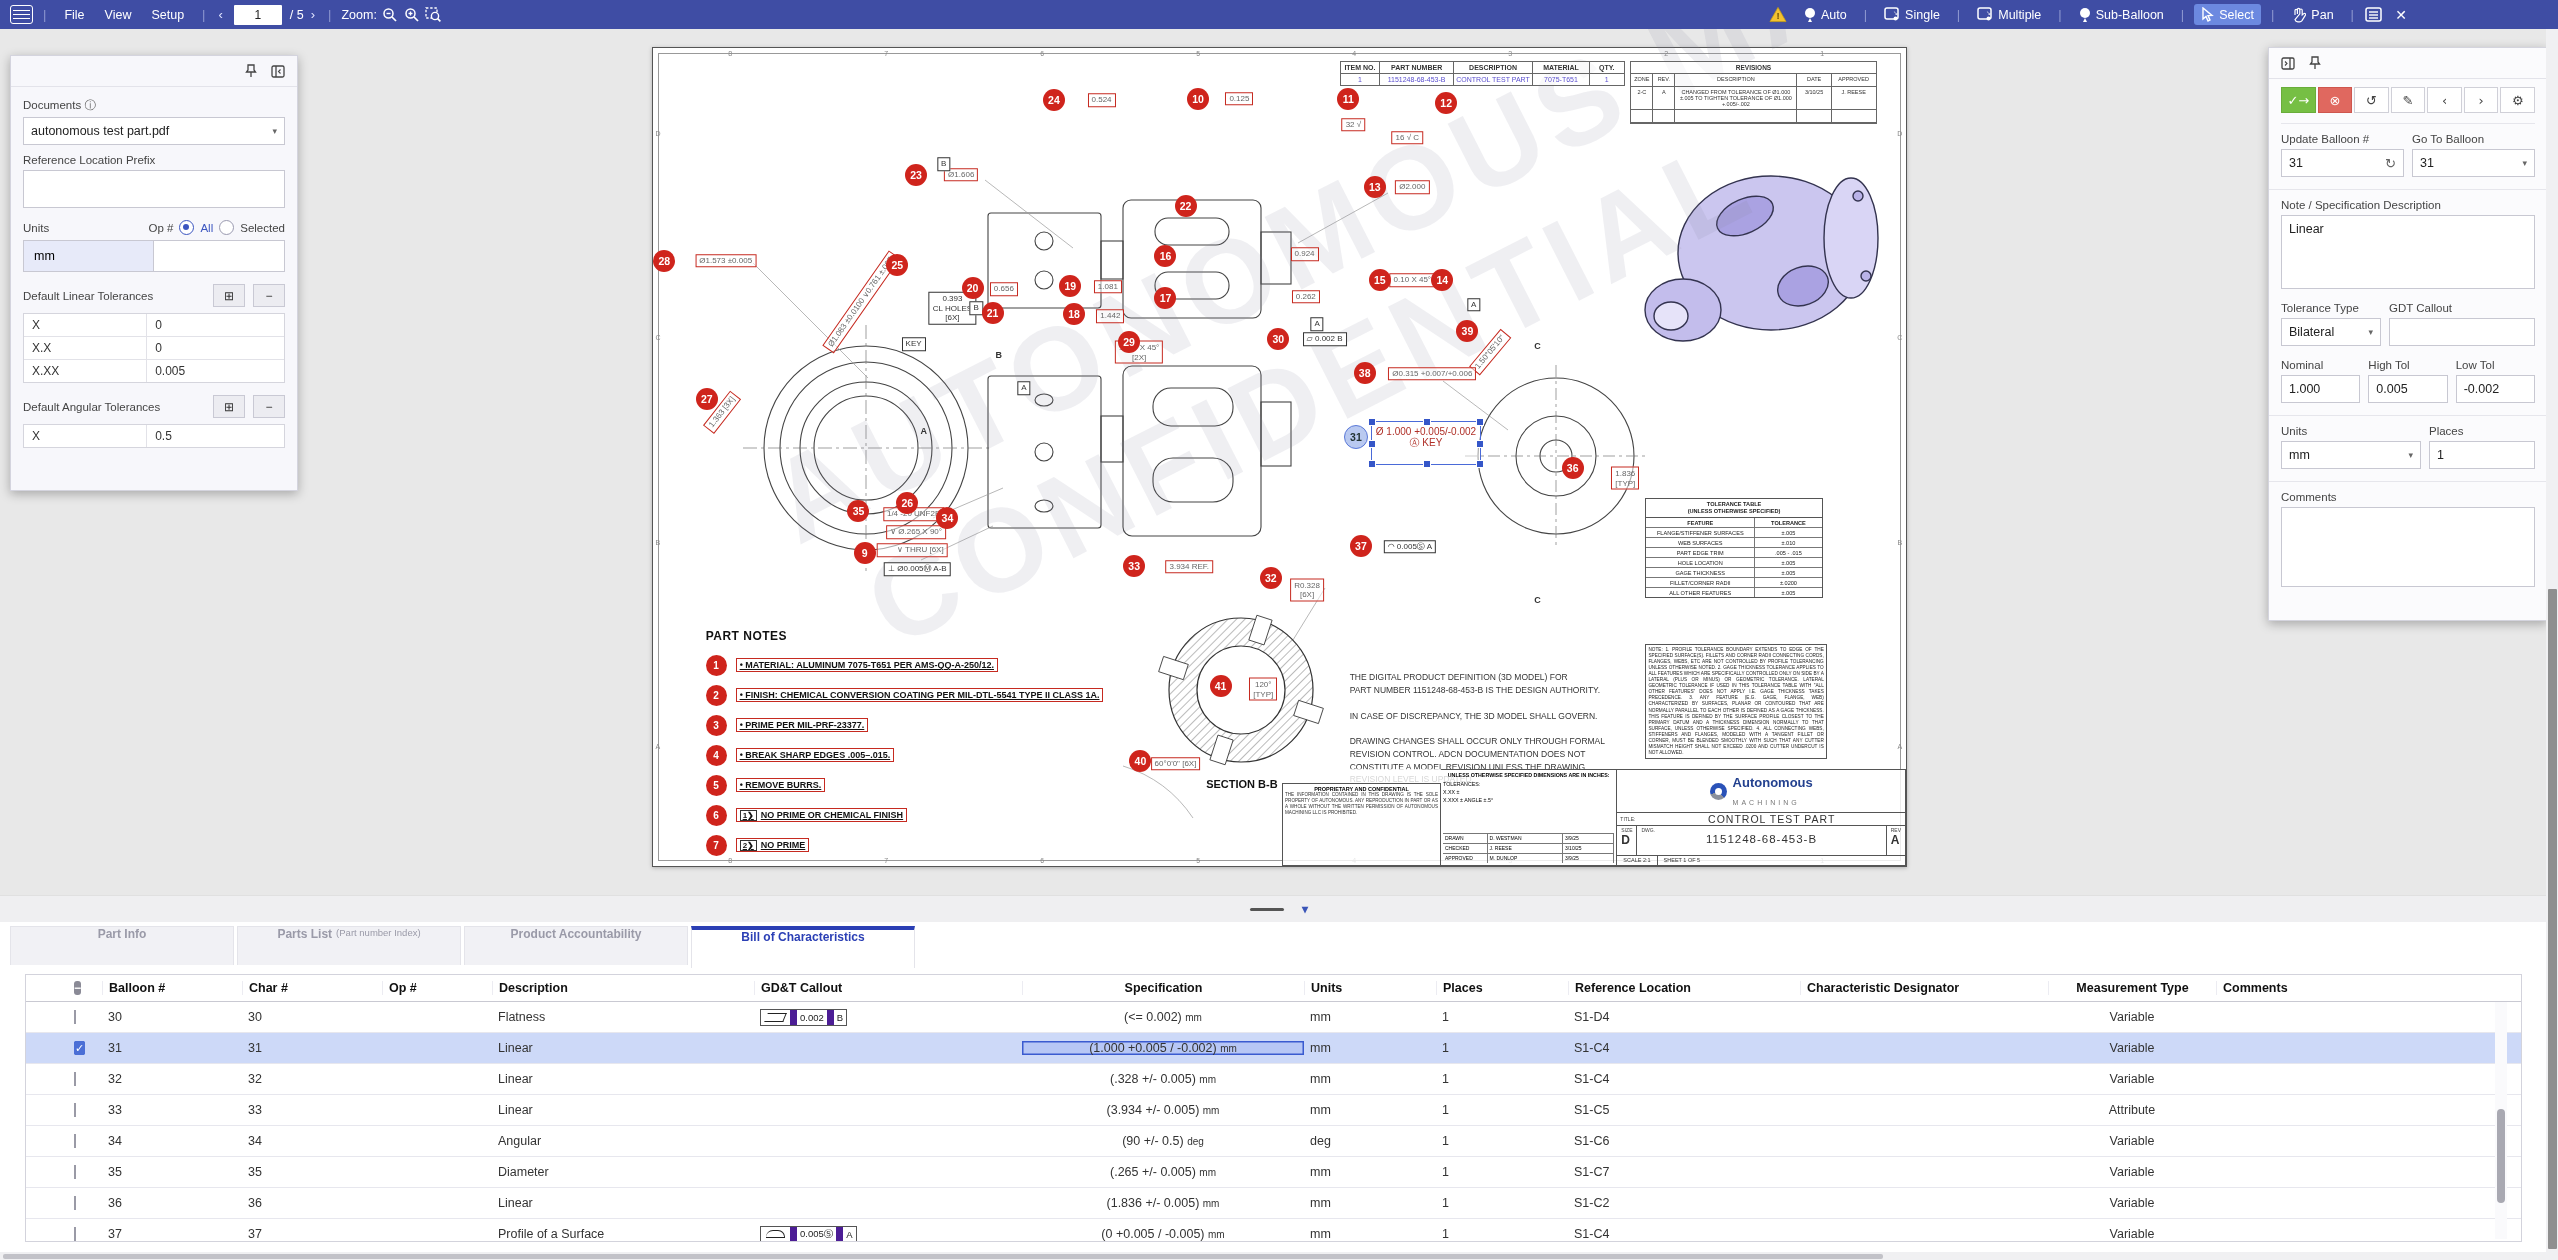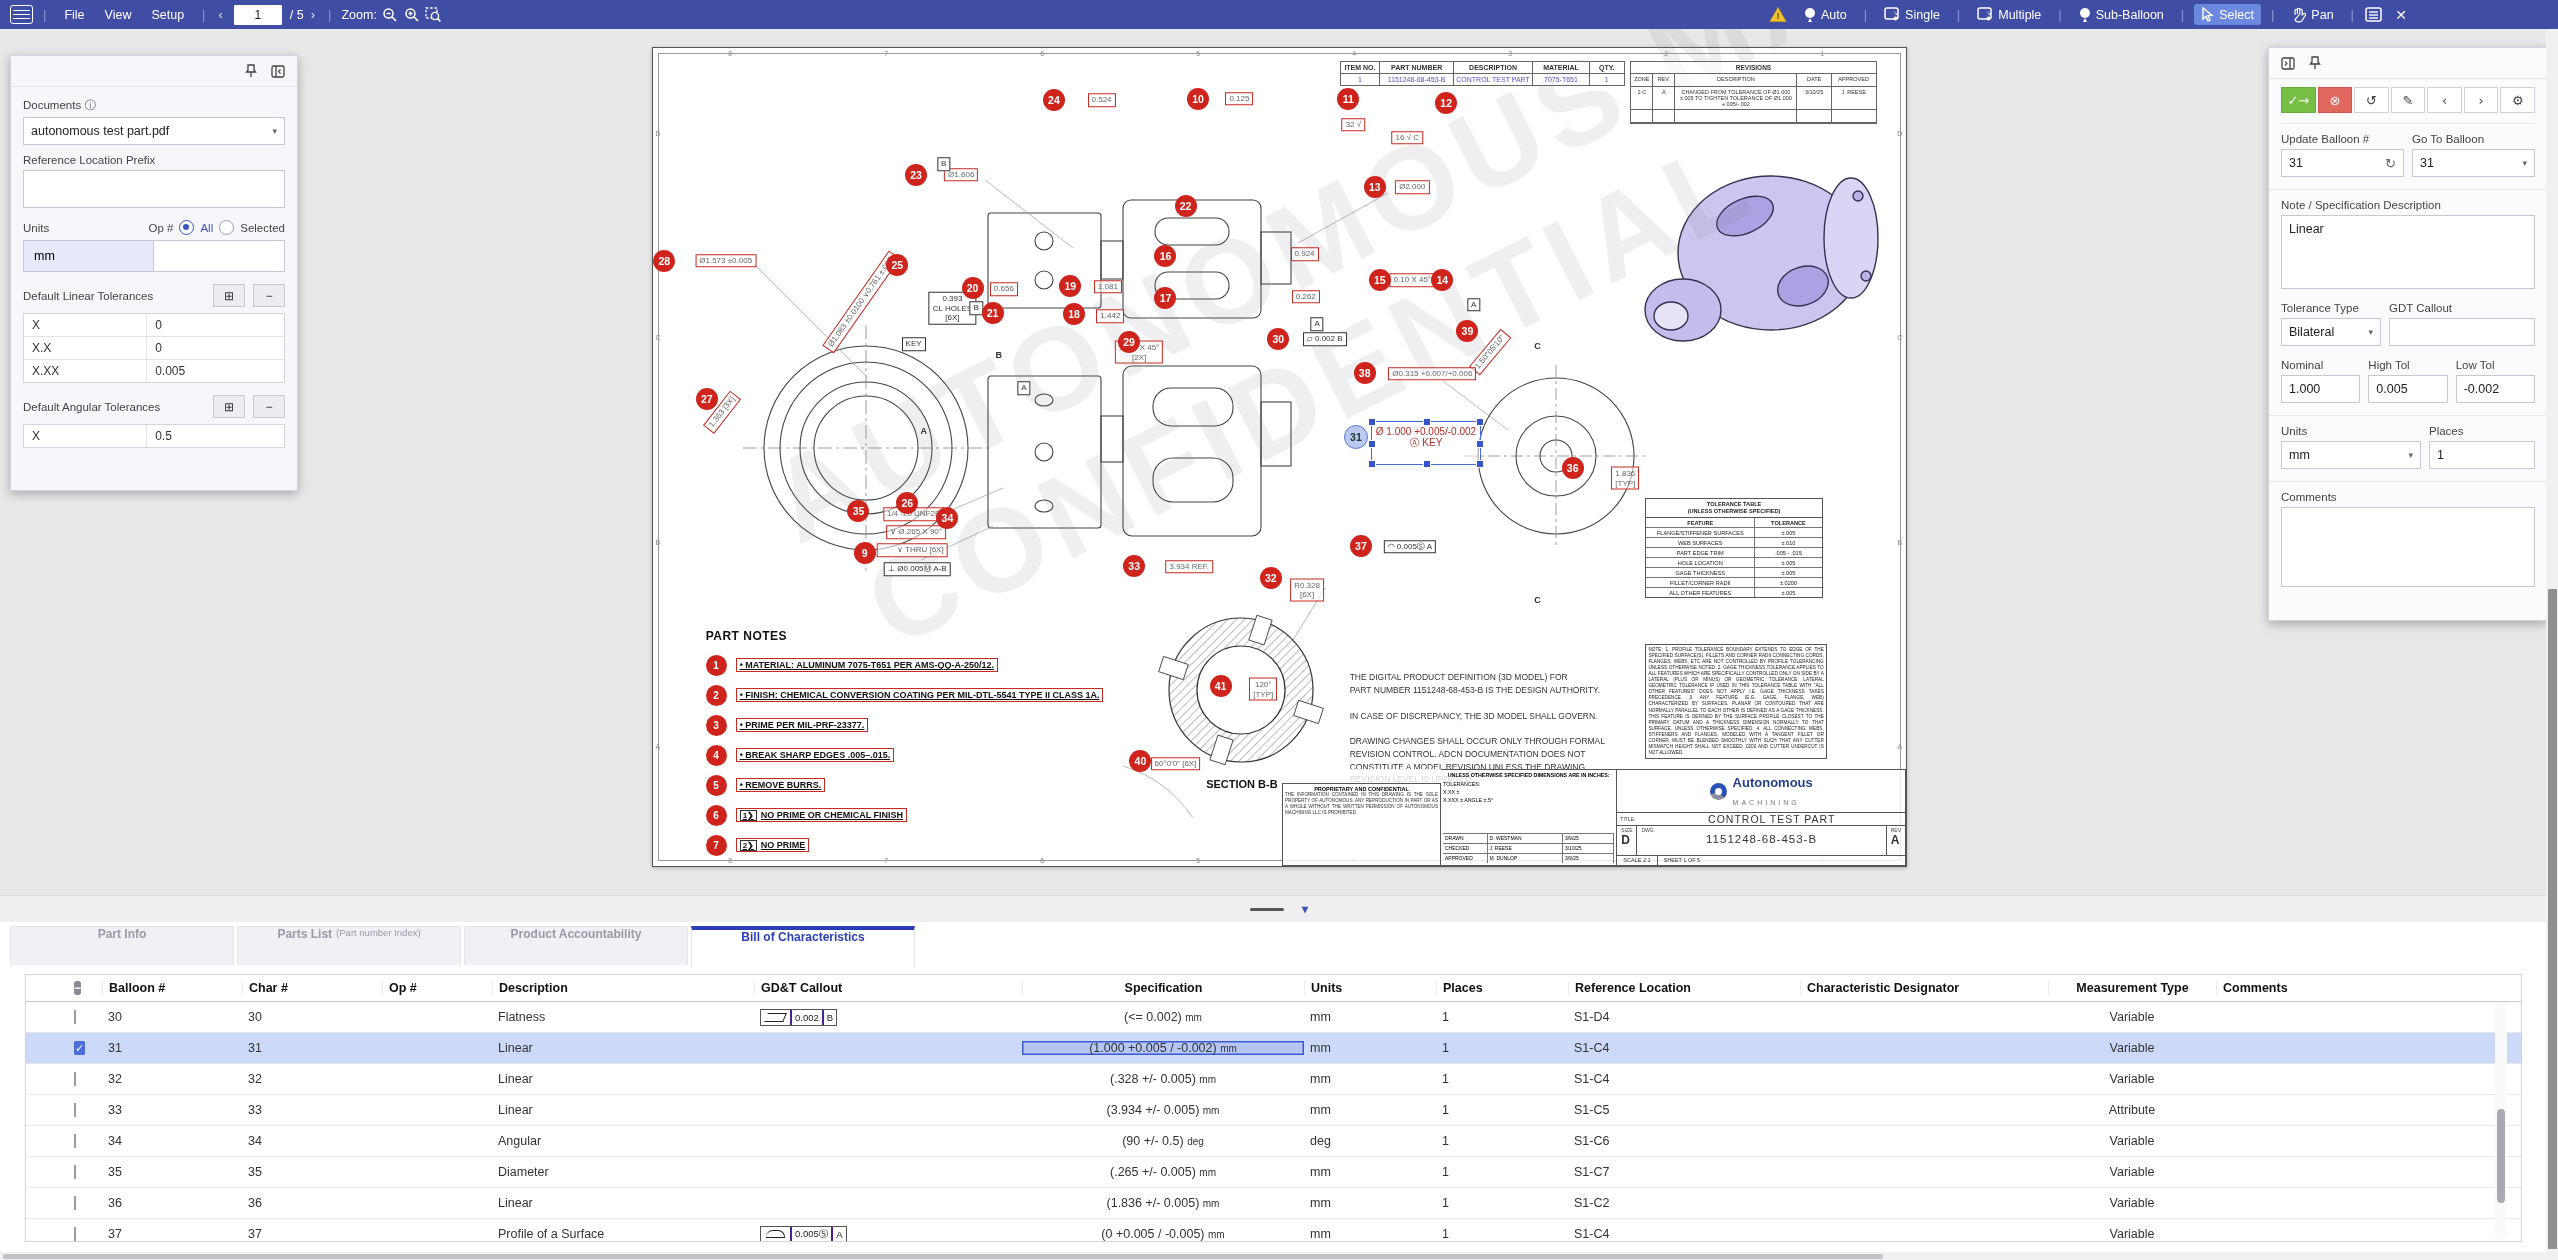--- a/index.html
+++ b/index.html
@@ -141,21 +141,21 @@
   .brow.selrow{background:#cdd9f8;}
   .brow .cell{padding:0 6px;white-space:nowrap;overflow:hidden;}
   .cell.center{text-align:center;}
   .unit-suffix{font-size:10px;}
   .drag-dots{width:14px;height:13px;margin-left:8px;background-image:radial-gradient(#9a9aa6 1.1px,transparent 1.2px);background-size:4.6px 4.4px;}
   .cbx{width:15px;height:15px;border:1.5px solid #9a9aa6;border-radius:2px;background:#fff;margin-left:8px;}
   .cbx.on{background:#4b6fd6;border-color:#4b6fd6;color:#fff;font-size:11px;line-height:14px;text-align:center;}
   .selall{width:16px;height:16px;background:#8a8a96;border-radius:3px;color:#fff;text-align:center;line-height:15px;font-size:12px;margin-left:8px;}
   .spec-sel{background:#b7c7f5;box-shadow:inset 0 0 0 1.5px #3a5bd0;}
   .gdt-frame{display:inline-flex;border:1px solid #555;height:15px;align-items:stretch;background:#fff;}
-  .gdt-frame span{display:flex;align-items:center;padding:0 3px;font-size:9.5px;border-left:2px solid #4c1d95;color:#222;}
+  .gdt-frame span{display:flex;align-items:center;padding:0 3px;font-size:9.5px;border-left:7px solid #4c1d95;color:#222;}
   .gdt-frame span:first-child{border-left:none;}
   .sym-flat{width:12px;height:7px;border:1.2px solid #222;transform:skewX(-22deg);margin:0 2px;}
   .sym-prof{width:12px;height:6px;border:1.2px solid #222;border-radius:7px 7px 0 0;border-bottom:1.2px solid #222;margin:0 2px;}
   
   .vscroll-page{position:absolute;right:0;top:29px;width:12px;height:1223px;background:#f0f0f2;z-index:70;}
   .vscroll-page .thumb{position:absolute;left:1.5px;width:9px;background:#8f8f8f;border-radius:1px;}
   .vscroll-table{position:absolute;right:14px;top:27px;width:12px;bottom:2px;background:#fafafc;}
   .vscroll-table .thumb{position:absolute;left:2px;width:8px;background:#a9a9b2;border-radius:4px;}
   .hscroll{position:absolute;left:0;top:1252px;width:2558px;height:8px;background:#f0f0f2;z-index:70;}
   .hscroll .thumb{position:absolute;top:1.5px;height:5px;background:#c2c2c8;border-radius:2px;}

